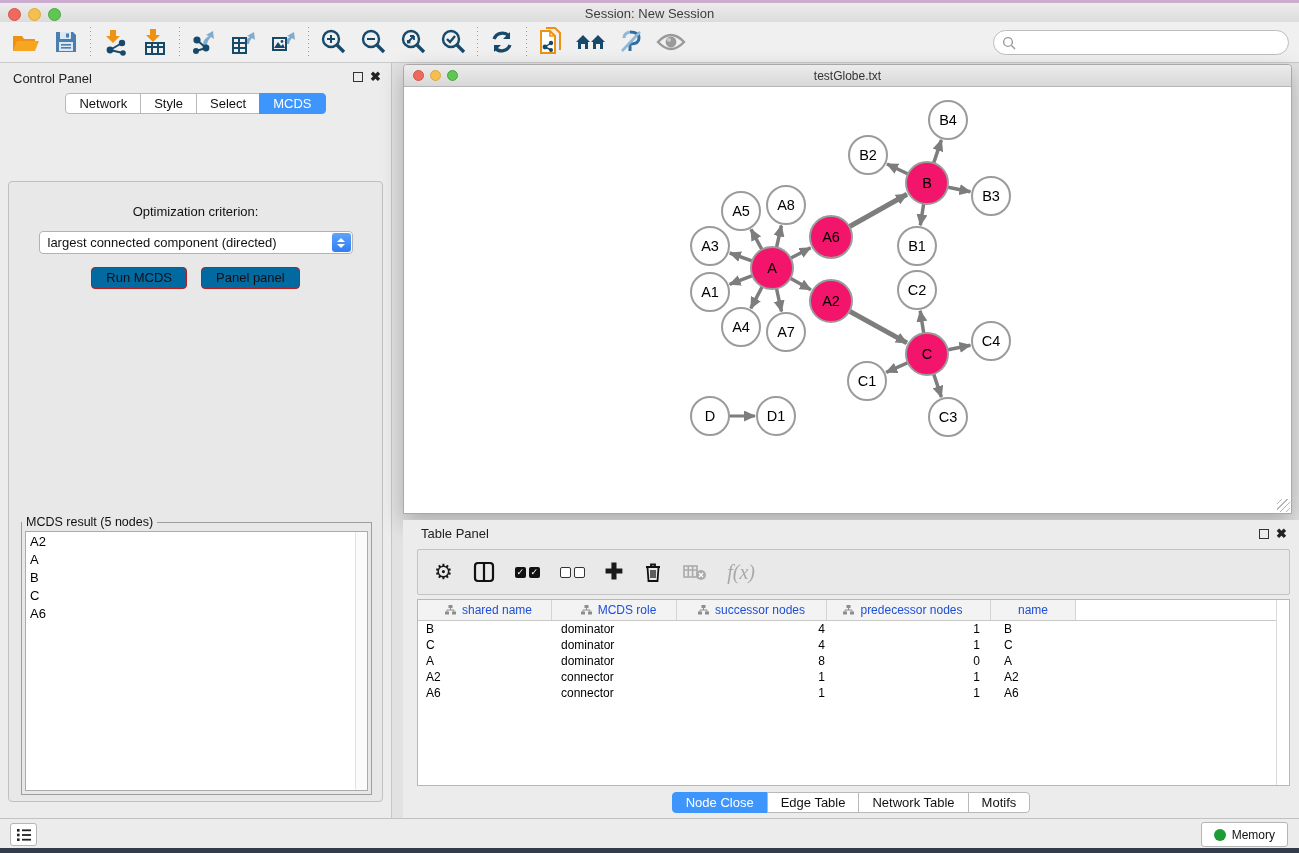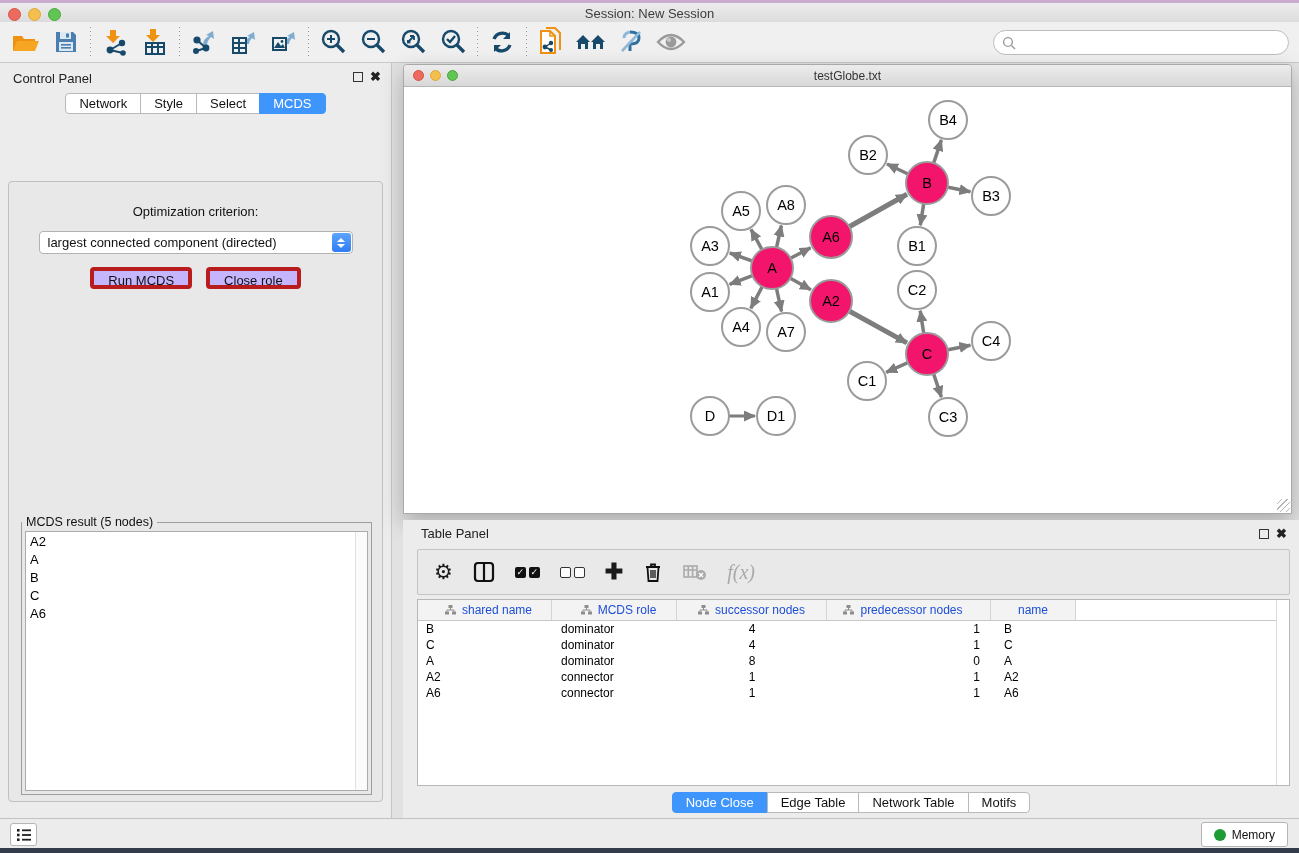--- a/index.html
+++ b/index.html
@@ -50,21 +50,21 @@
   .opt-label { text-align:center; margin-top:22px; font-size:13px; color:#111; }
   .dropdown { position:relative; margin:12px auto 0; width:314px; height:23px;
     background:#fff; border:1px solid #b2b2b2; border-radius:4px;
     font-size:13px; line-height:21px; padding-left:8px; color:#111; }
   .dd-step { position:absolute; right:1px; top:1px; width:19px; height:19px;
     background:linear-gradient(#5da4fc,#2f7df4); border-radius:3px;
     display:flex; flex-direction:column; align-items:center; justify-content:center; gap:2px; }
   .dd-step i { width:0; height:0; border-left:4px solid transparent; border-right:4px solid transparent; }
   .dd-up { border-bottom:4px solid #fff; } .dd-down { border-top:4px solid #fff; }
   .btnrow { display:flex; justify-content:center; gap:14px; margin-top:13px; }
-  .mbtn { height:22px; background:#c4b5fd; border:4px solid #b91c1c; border-radius:4px;
+  .mbtn { height:22px; background:#0369a1; border:1px solid #b91c1c; border-radius:4px;
     font-size:13px; color:#111; padding:0 14px; line-height:20px; }
 
   .groupbox { position:absolute; left:12px; right:10px; top:340px; bottom:6px;
     border:1px solid #9e9e9e; }
   .gb-legend { position:absolute; top:-8px; left:0; background:#e8e8e8;
     padding:0 4px; font-size:12.5px; color:#111; }
   .gb-list { position:absolute; left:3px; right:3px; top:8px; bottom:3px;
     background:#fff; border:1px solid #ababab; font-size:13px; color:#000; }
   .gb-scroll { position:absolute; right:0; top:0; bottom:0; width:12px;
     background:#fbfbfb; border-left:1px solid #e2e2e2; }
@@ -104,21 +104,21 @@
   .datatable { position:absolute; left:14px; right:9px; top:79px; bottom:32px;
     background:#fff; border:1px solid #b7b7b7; }
   .thead { display:flex; height:21px; border-bottom:1px solid #c9c9c9; font-size:12px; color:#1d4ed8; }
   .th { background:#f3f3f3; border-right:1px solid #d4d4d4; display:flex;
     align-items:center; justify-content:center; gap:6px; }
   .th svg { flex:none; }
   .trow { display:flex; height:16px; font-size:12px; color:#000; align-items:center; }
   .td { padding:0 2px; white-space:nowrap; overflow:hidden; }
   .c0 { width:134px; padding-left:8px; }
   .c1 { width:125px; padding-left:9px; }
-  .c2 { width:150px; text-align:center; }
+  .c2 { width:150px; text-align:right; }
   .c3 { width:164px; text-align:right; padding-right:11px; }
   .c4 { width:85px; padding-left:13px; }
   .tscroll { position:absolute; top:0; right:0; bottom:0; width:13px;
     background:#fff; border-left:1px solid #d9d9d9; }
   .tp-tabs { position:absolute; left:0; right:0; bottom:5px; display:flex; justify-content:center; }
 
   
   .statusbar { position:absolute; left:0; top:818px; width:100%; height:30px;
     background:#ececec; border-top:1px solid #c2c2c2; }
   .listbtn { position:absolute; left:10px; top:4px; width:27px; height:23px;
@@ -308,21 +308,21 @@
       <div class="opt-label">Optimization criterion:</div>
       <div class="dropdown">
         <span>largest connected component (directed)</span>
         <span class="dd-step">
             <i class="dd-up"></i>
             <i class="dd-down"></i>
           </span>
       </div>
       <div class="btnrow">
         <button class="mbtn">Run MCDS</button>
-        <button class="mbtn">Close role</button>
+        <button class="mbtn">Panel panel</button>
       </div>
       <div class="groupbox">
         <span class="gb-legend">MCDS result (5 nodes)</span>
         <div class="gb-list">
           <div class="gb-item">A2</div>
           <div class="gb-item">A</div>
           <div class="gb-item">B</div>
           <div class="gb-item">C</div>
           <div class="gb-item">A6</div>
           <div class="gb-scroll"></div>

